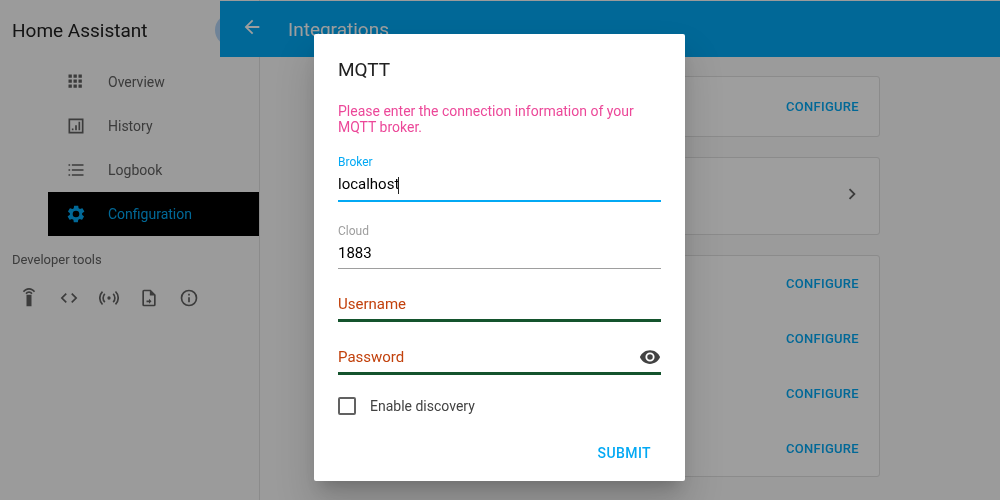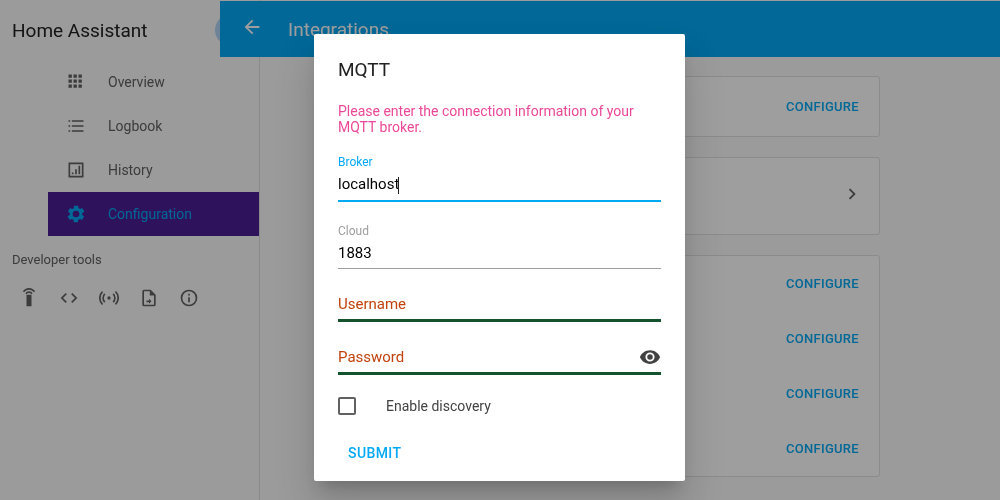--- a/index.html
+++ b/index.html
@@ -4,21 +4,21 @@
 <style>
 * { margin: 0; padding: 0; box-sizing: border-box; font-family: Roboto, -apple-system, BlinkMacSystemFont, "Segoe UI", sans-serif; }
 body { width: 1000px; height: 500px; overflow: hidden; position: relative; background: #fafafa; }
 
 .sidebar { position: absolute; left: 0; top: 0; width: 260px; height: 100%; background: #fafafa; border-right: 1px solid #e0e0e0; }
 .sidebar-header { display: flex; align-items: center; padding: 14px 12px; }
 .sidebar-title { font-size: 19px; color: #212121; font-weight: 400; flex: 1; }
 .avatar { width: 32px; height: 32px; border-radius: 50%; background: #b3d4f5; color: #3a6ea5; display: flex; align-items: center; justify-content: center; font-size: 15px; }
 
 .nav-item { display: flex; align-items: center; padding: 10px 16px; color: #616161; font-size: 14px; cursor: pointer; margin-left: 48px; }
-.nav-item.active { color: #03a9f4; background: #4c1d95; }
+.nav-item.active { color: #03a9f4; background: #000000; }
 .nav-icon { width: 24px; height: 24px; margin-right: 20px; display: flex; align-items: center; justify-content: center; }
 .nav-icon svg { width: 20px; height: 20px; fill: currentColor; }
 
 .dev-tools-label { padding: 16px 12px 8px; font-size: 13px; color: #616161; }
 .dev-tools-row { display: flex; padding: 6px 10px; gap: 2px; }
 .dev-tool { width: 38px; height: 38px; display: flex; align-items: center; justify-content: center; color: #616161; cursor: pointer; }
 .dev-tool svg { width: 20px; height: 20px; fill: currentColor; }
 
 .topbar { position: absolute; left: 220px; right: 0; top: 1px; height: 56px; background: #03a9f4; display: flex; align-items: center; padding: 0 12px; color: #fff; }
 .back-btn { width: 40px; height: 40px; display: flex; align-items: center; justify-content: center; cursor: pointer; }
@@ -42,25 +42,25 @@
 
 .field { margin-bottom: 22px; position: relative; }
 .field-label { font-size: 12px; color: #03a9f4; display: block; margin-bottom: 2px; }
 .field-label.inactive { color: #9e9e9e; }
 .field-input { width: 100%; border: none; border-bottom: 2px solid #03a9f4; font-size: 15px; padding: 4px 0 6px; outline: none; background: transparent; }
 .field-input.inactive { border-bottom: 1px solid #9e9e9e; }
 .field-placeholder { width: 100%; border-bottom: 3px solid #14532d; font-size: 15px; padding: 4px 0 6px; color: #c2410c; }
 .eye-icon { position: absolute; right: 0; top: 2px; cursor: pointer; }
 .eye-icon svg { width: 22px; height: 22px; fill: #424242; }
 
-.checkbox-row { display: flex; align-items: center; margin: 6px 0 18px; gap: 16px; }
+.checkbox-row { display: flex; align-items: center; margin: 6px 0 18px; }
 .checkbox { width: 18px; height: 18px; border: 2px solid #616161; border-radius: 2px; margin-right: 14px; cursor: pointer; }
 .checkbox-label { font-size: 14px; color: #424242; }
 
-.dialog-actions { display: flex; justify-content: flex-start; padding: 4px 0; }
+.dialog-actions { display: flex; justify-content: flex-end; padding: 4px 0; }
 .submit-btn { color: #03a9f4; font-size: 14px; font-weight: 500; letter-spacing: 0.4px; padding: 8px 10px; cursor: pointer; background: none; border: none; }
 
 .cursor { display: inline-block; width: 1px; height: 17px; background: #212121; vertical-align: middle; margin-left: -1px; }
 </style>
 </head>
 <body>
 
 <div class="sidebar">
   <div class="sidebar-header">
     <span class="sidebar-title">Home Assistant</span>
@@ -73,32 +73,32 @@
     <span class="nav-icon">
         <svg viewBox="0 0 24 24">
           <path d="M3 3h4v4H3V3m6 0h4v4H9V3m6 0h4v4h-4V3M3 9h4v4H3V9m6 0h4v4H9V9m6 0h4v4h-4V9M3 15h4v4H3v-4m6 0h4v4H9v-4m6 0h4v4h-4v-4z"></path>
         </svg>
       </span>
     <span>Overview</span>
   </div>
   <div class="nav-item">
     <span class="nav-icon">
         <svg viewBox="0 0 24 24">
+          <path d="M3 3h18v18H3V3m2 2v14h14V5H5m2 10h2v2H7v-2m4-4h2v6h-2v-6m4-4h2v10h-2V7z"></path>
+        </svg>
+      </span>
+    <span>History</span>
+  </div>
+  <div class="nav-item">
+    <span class="nav-icon">
+        <svg viewBox="0 0 24 24">
           <path d="M3 5h2v2H3V5m4 0h14v2H7V5M3 11h2v2H3v-2m4 0h14v2H7v-2M3 17h2v2H3v-2m4 0h14v2H7v-2z"></path>
         </svg>
       </span>
     <span>Logbook</span>
-  </div>
-  <div class="nav-item">
-    <span class="nav-icon">
-        <svg viewBox="0 0 24 24">
-          <path d="M3 3h18v18H3V3m2 2v14h14V5H5m2 10h2v2H7v-2m4-4h2v6h-2v-6m4-4h2v10h-2V7z"></path>
-        </svg>
-      </span>
-    <span>History</span>
   </div>
   <div class="nav-item active">
     <span class="nav-icon">
         <svg viewBox="0 0 24 24">
           <path d="M12 8a4 4 0 100 8 4 4 0 000-8m7.4 4c0 .3 0 .7-.1 1l2.1 1.6c.2.2.2.4.1.6l-2 3.5c-.1.2-.4.3-.6.2l-2.5-1c-.5.4-1.1.7-1.7 1l-.4 2.6c0 .2-.2.4-.5.4h-4c-.2 0-.4-.2-.5-.4l-.4-2.6c-.6-.2-1.2-.6-1.7-1l-2.5 1c-.2.1-.5 0-.6-.2l-2-3.5c-.1-.2-.1-.5.1-.6L4.7 13c0-.3-.1-.7-.1-1s0-.7.1-1L2.6 9.4c-.2-.1-.2-.4-.1-.6l2-3.5c.1-.2.4-.3.6-.2l2.5 1c.5-.4 1.1-.7 1.7-1l.4-2.6c0-.2.2-.4.5-.4h4c.2 0 .4.2.5.4l.4 2.6c.6.2 1.2.6 1.7 1l2.5-1c.2-.1.5 0 .6.2l2 3.5c.1.2.1.5-.1.6L19.3 11c.1.3.1.7.1 1z"></path>
         </svg>
       </span>
     <span>Configuration</span>
   </div>
 

